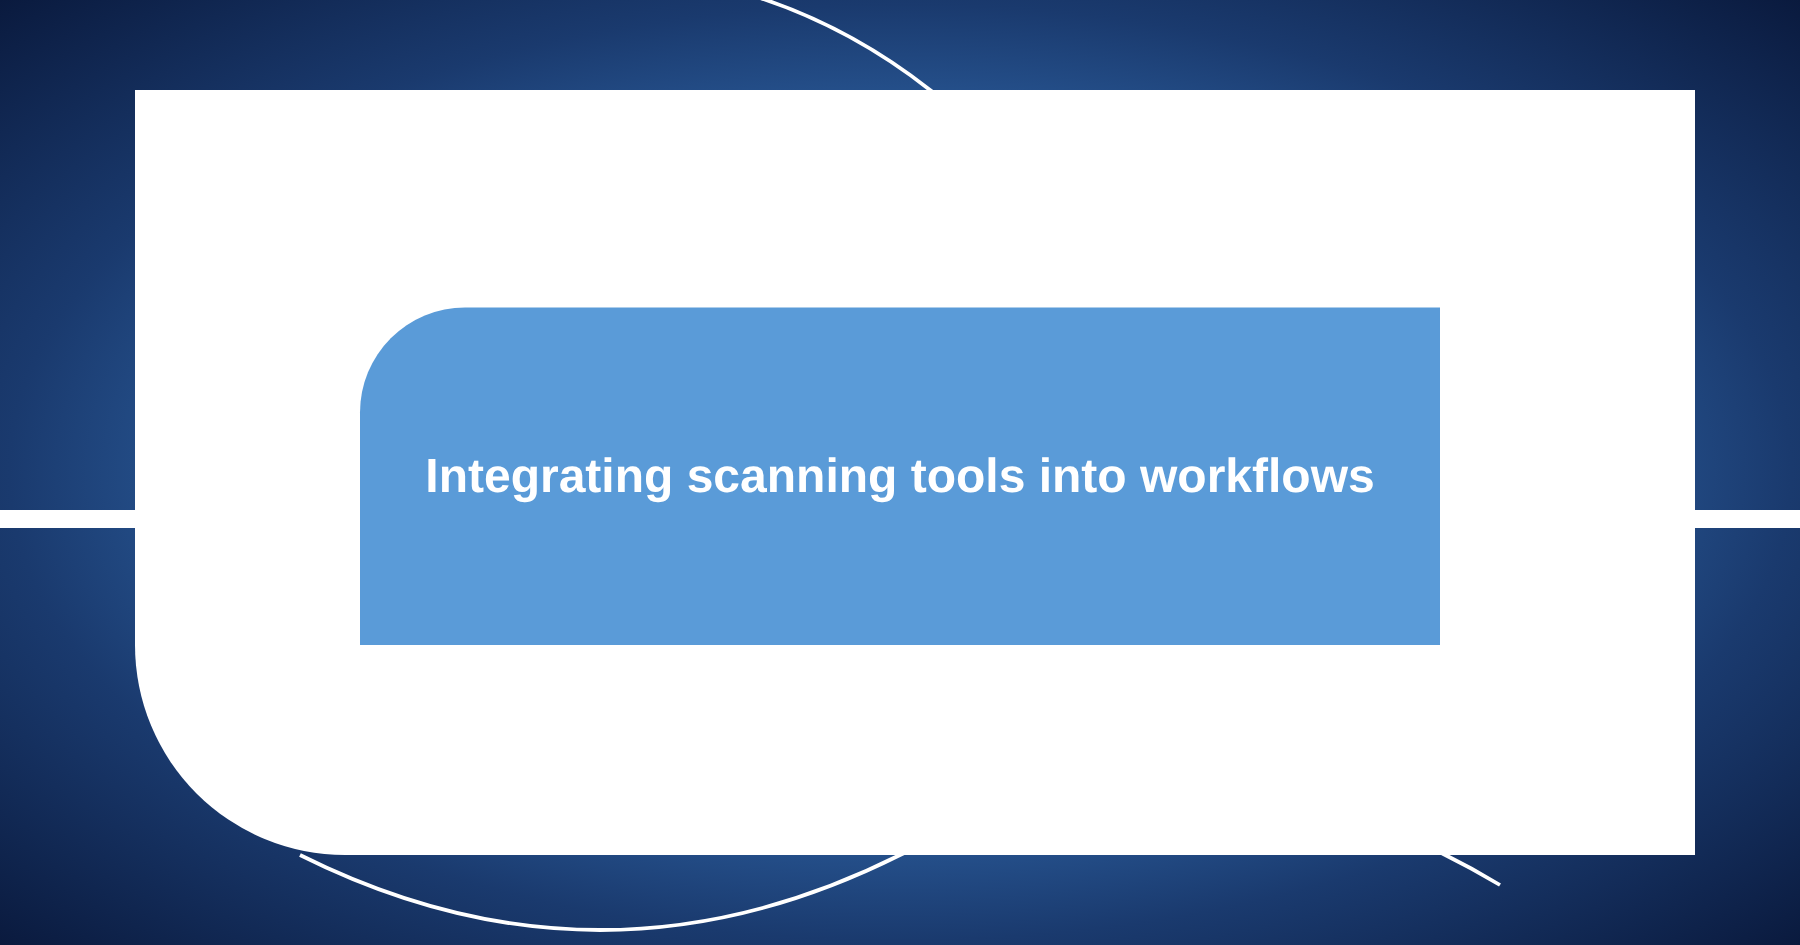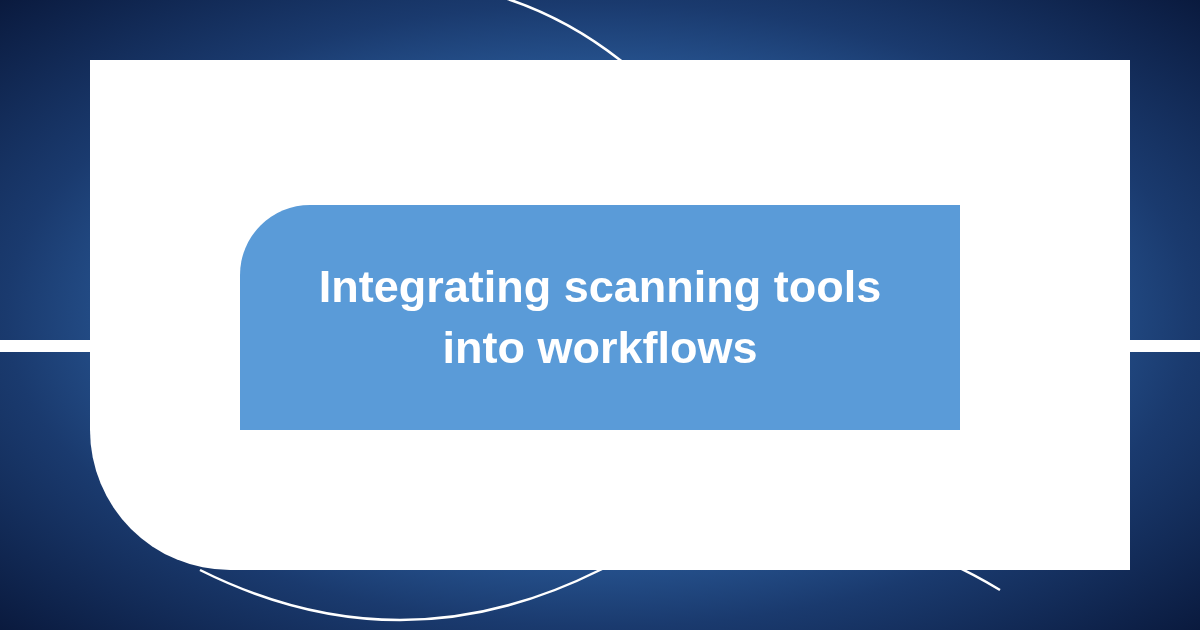--- a/index.html
+++ b/index.html
@@ -86,21 +86,21 @@
       border-bottom-left-radius: 0;
       border-bottom-right-radius: 0;
       display: flex;
       align-items: center;
       justify-content: center;
       padding: 0 40px;
     }
     
     .title-text {
       color: white;
-      font-size: 45px;
+      font-size: 32px;
       font-weight: 600;
       text-align: center;
       line-height: 1.35;
     }
   </style>
 </head>
 <body>
 
 <div class="background"></div>
 

